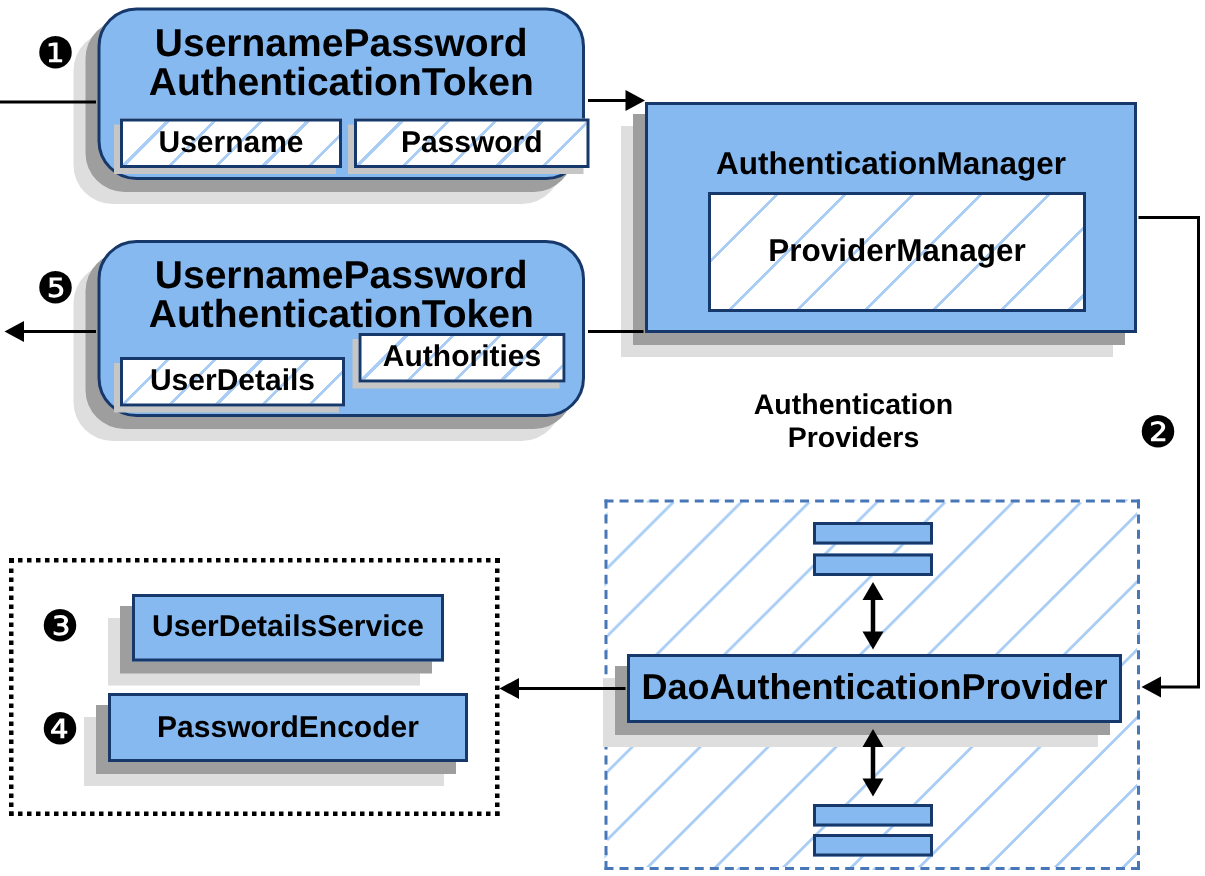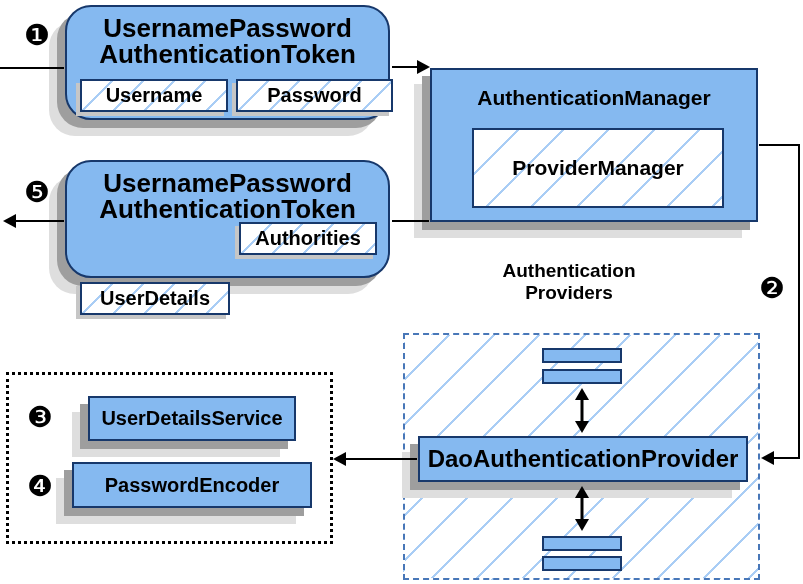--- a/index.html
+++ b/index.html
@@ -72,30 +72,30 @@
   <div class="box rounded shadow" style="left:65px;top:5px;width:325px;height:115px;">
     <div class="token-title">
       <div>UsernamePassword</div>
       <div>AuthenticationToken</div>
     </div>
     <div class="field hatch-sm shadow-sm" style="left:13px;top:72px;width:148px;height:33px;">Username</div>
     <div class="field hatch-sm shadow-sm" style="left:169px;top:72px;width:157px;height:33px;">Password</div>
   </div>
 
   <div class="box shadow" style="left:430px;top:68px;width:328px;height:154px;">
-    <div style="margin-top:16px;font-size:21px;font-weight:bold;">AuthenticationManager</div>
+    <div style="margin-top:28px;font-size:21px;font-weight:bold;">AuthenticationManager</div>
     <div class="field hatch" style="left:40px;top:58px;width:252px;height:80px;font-size:21px;">ProviderManager</div>
   </div>
 
   <div class="box rounded shadow" style="left:65px;top:160px;width:325px;height:118px;">
     <div class="token-title">
       <div>UsernamePassword</div>
       <div>AuthenticationToken</div>
     </div>
-    <div class="field hatch-sm shadow-sm" style="left:13px;top:76px;width:150px;height:33px;margin-top:44px;">UserDetails</div>
+    <div class="field hatch-sm shadow-sm" style="left:13px;top:76px;width:150px;height:33px;">UserDetails</div>
     <div class="field hatch-sm shadow-sm" style="left:172px;top:60px;width:138px;height:33px;">Authorities</div>
   </div>
 
   <div class="group-label" style="left:449px;top:260px;width:240px;">
     <div>Authentication</div>
     <div>Providers</div>
   </div>
 
   <div class="hatch" style="position:absolute;box-sizing:border-box;left:403px;top:333px;width:357px;height:247px;border:2px dashed var(--dashed_border,#4877B8);"></div>
 

